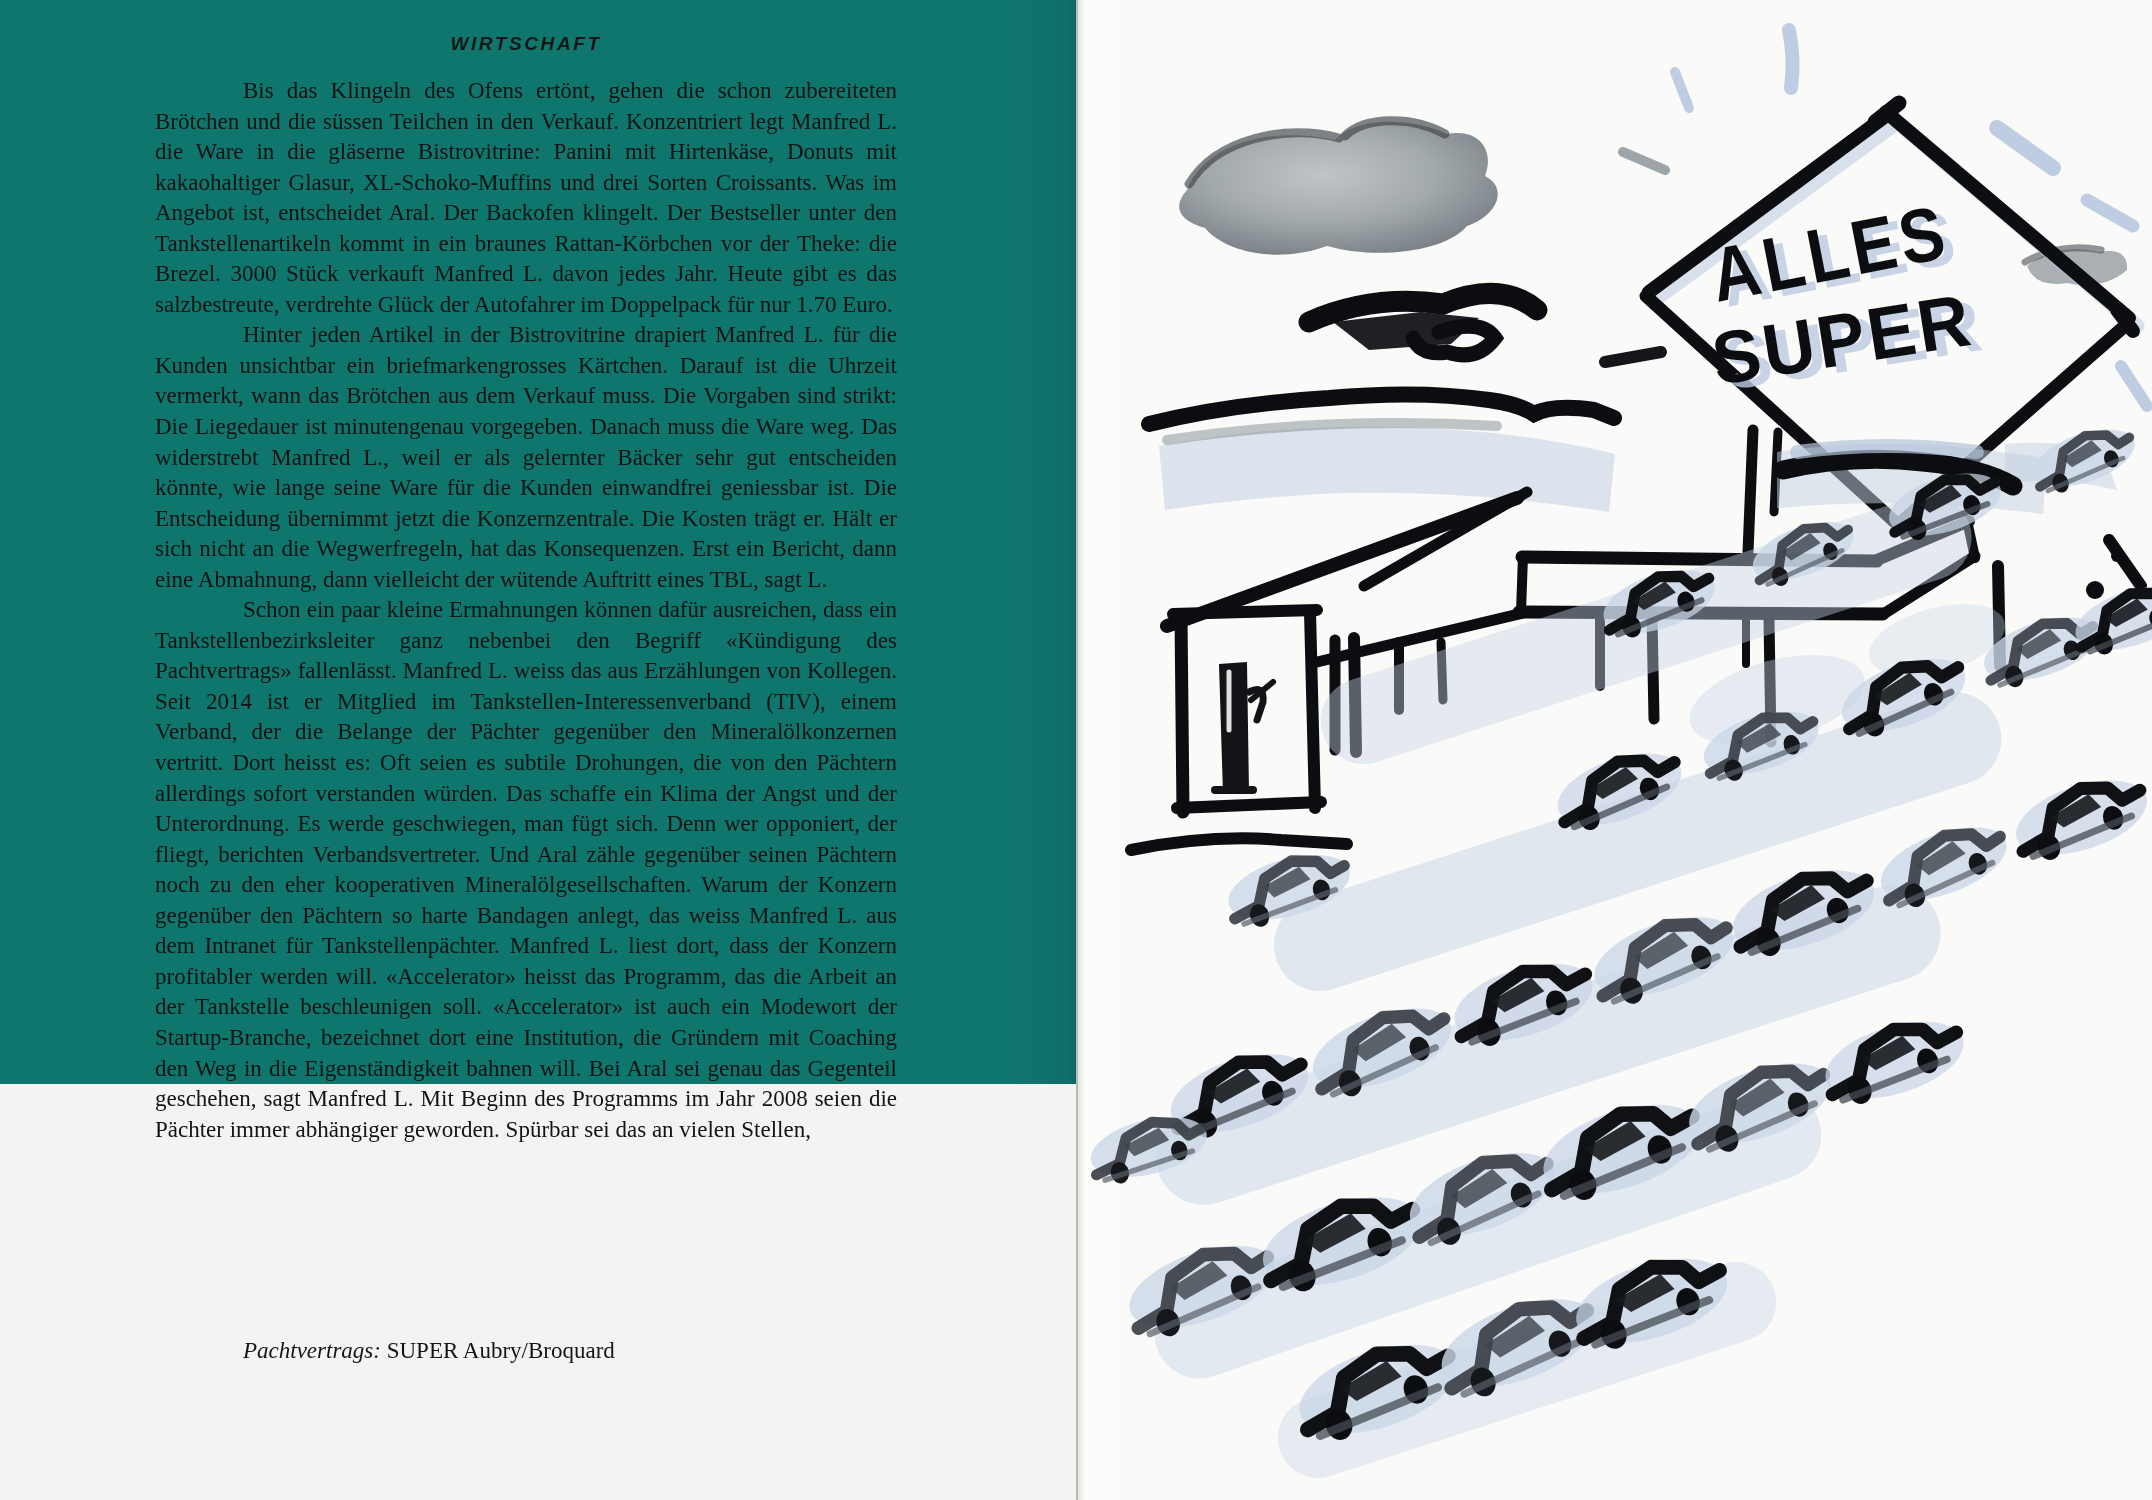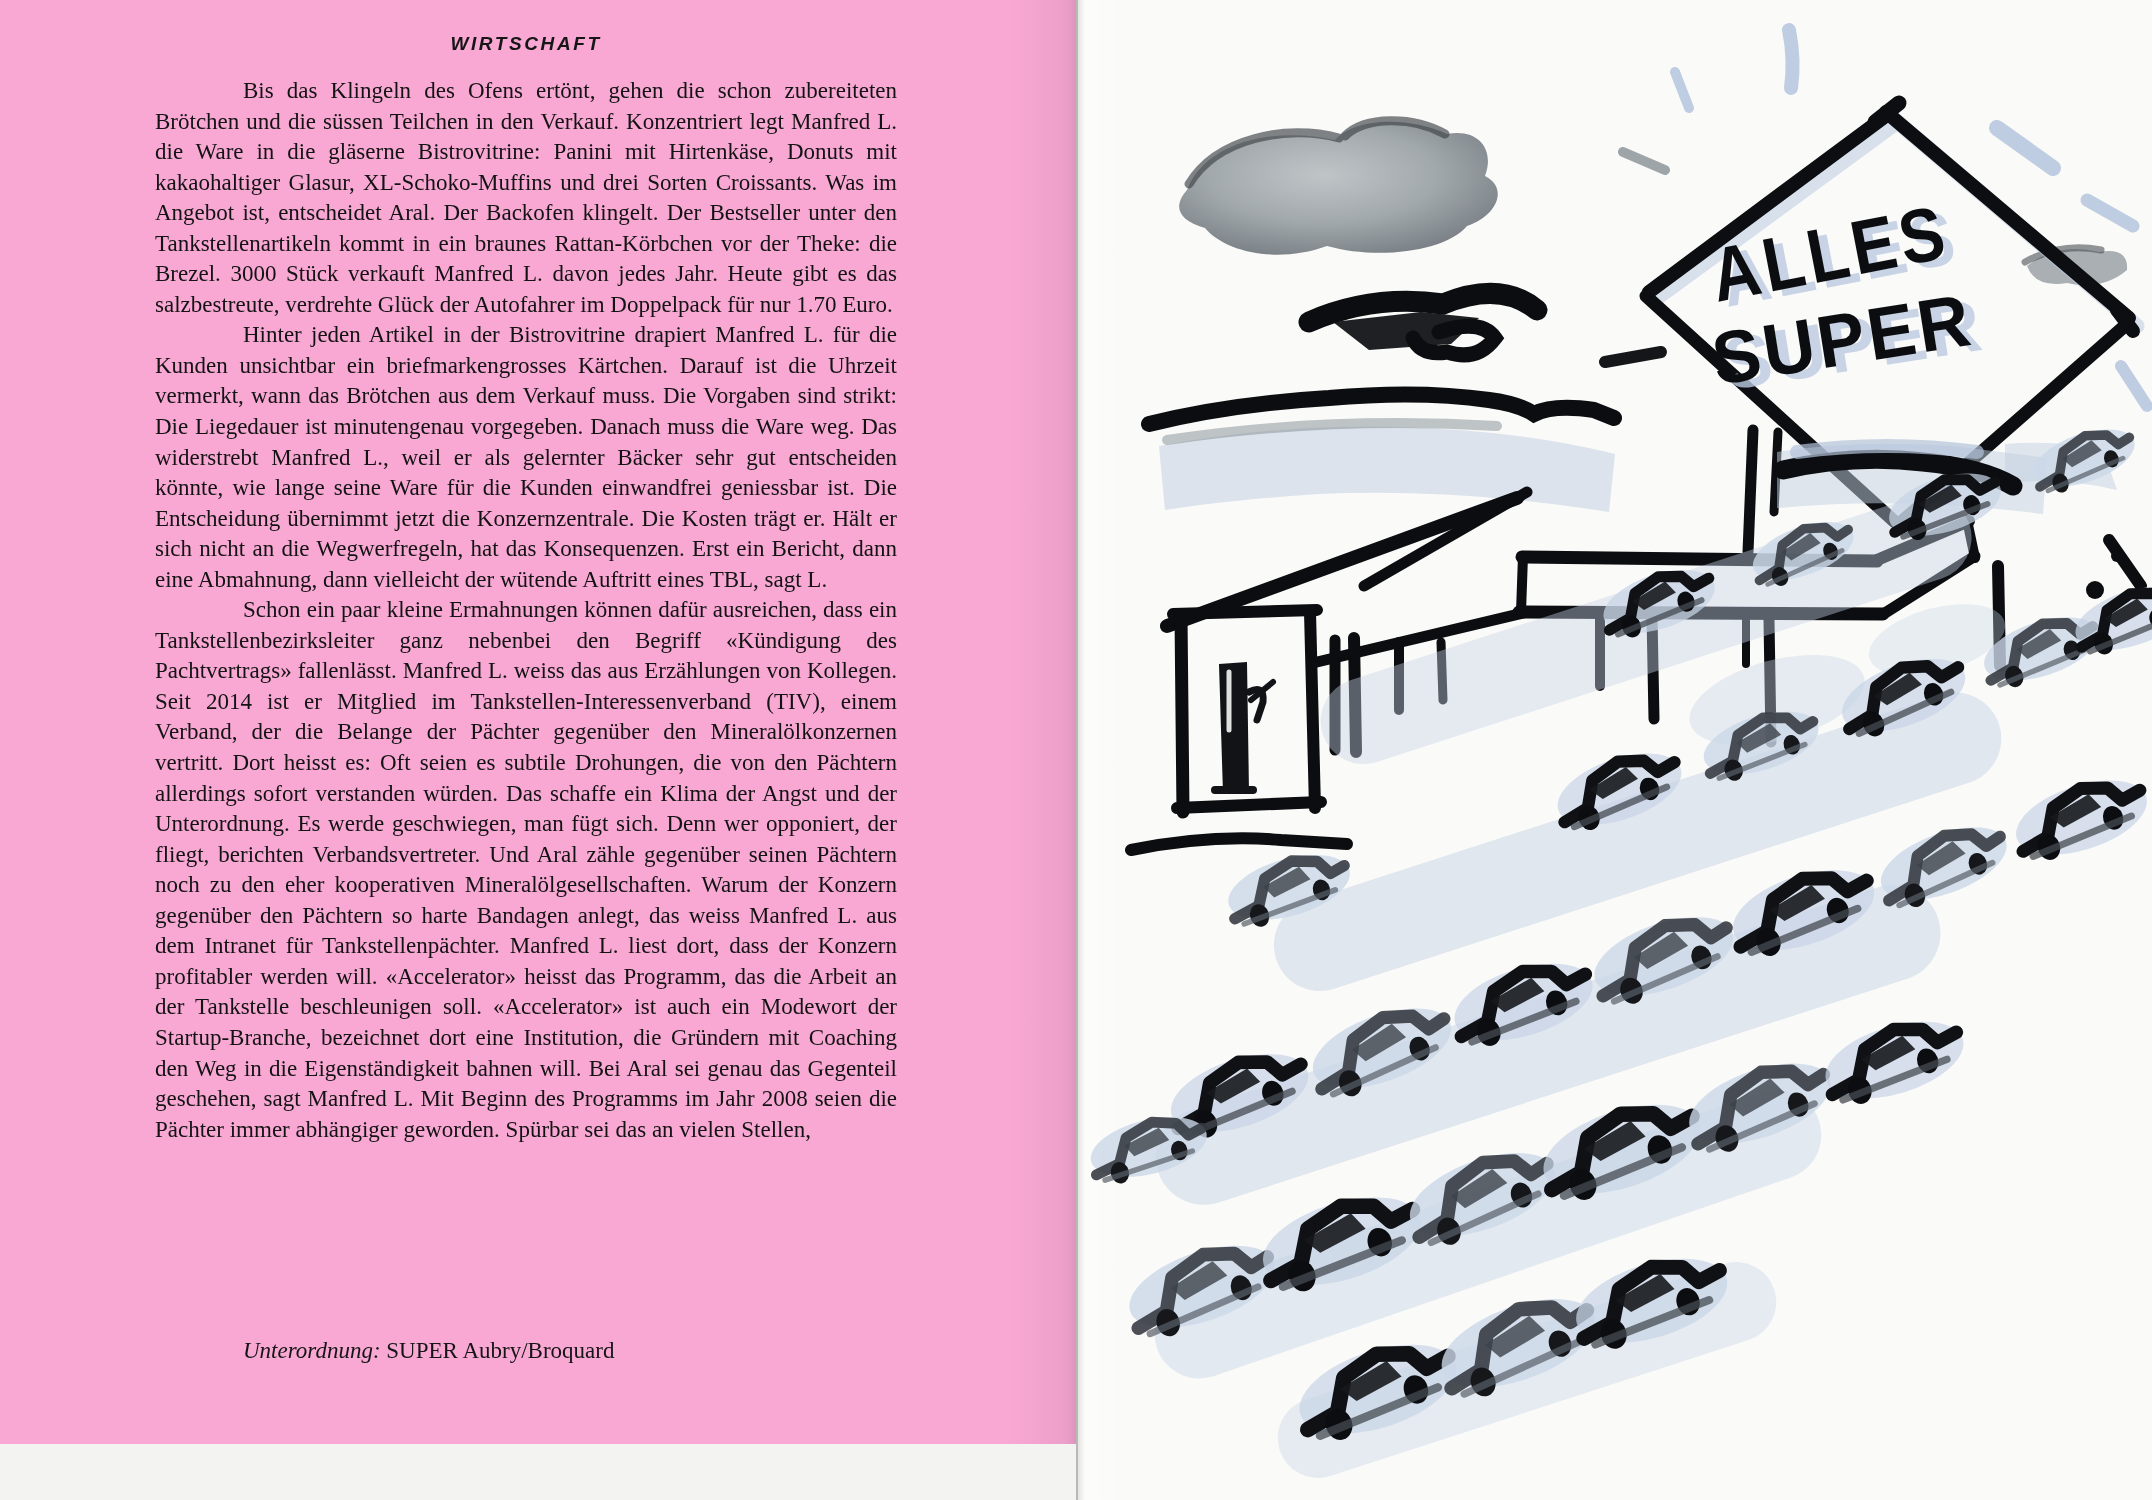--- a/index.html
+++ b/index.html
@@ -1,18 +1,18 @@
 <!DOCTYPE html>
 <html lang="de"><head>
 <meta charset="utf-8">
 <style>
   html,body{margin:0;padding:0;background:#e6e6e4;}
   .spread{position:relative;width:2152px;height:1500px;overflow:hidden;background:#f3f3f1;}
   
-  .page-left{position:absolute;left:0;top:0;width:1077px;height:1444px;background:#f9a8d4;}
+  .page-left{position:absolute;left:0;top:0;width:1077px;height:1084px;background:#0f766e;}
   .page-left::after{content:"";position:absolute;right:0;top:0;width:70px;height:100%;
     background:linear-gradient(to right, rgba(0,0,0,0) 0%, rgba(0,0,0,0.055) 85%, rgba(0,0,0,0.12) 100%);}
   
   .page-right{position:absolute;left:1077px;top:0;width:1075px;height:1500px;background:#fafaf8;}
   .page-right::before{content:"";position:absolute;left:0;top:0;width:46px;height:100%;
     background:linear-gradient(to right, rgba(0,0,0,0.10) 0%, rgba(255,255,255,0.5) 18%, rgba(0,0,0,0) 100%);}
   .fold{position:absolute;left:1076px;top:0;width:2px;height:1500px;background:#b9b9b6;z-index:5;}
 
   .kicker{position:absolute;left:155px;top:33px;width:742px;text-align:center;
     font-family:"Liberation Sans",sans-serif;font-weight:bold;font-style:italic;
@@ -32,21 +32,21 @@
 <div class="spread">
 
   <div class="page-left">
     <div class="kicker">WIRTSCHAFT</div>
     <div class="article">
       <p>Bis das Klingeln des Ofens ertönt, gehen die schon zubereiteten Brötchen und die süssen Teilchen in den Verkauf. Konzentriert legt Manfred L. die Ware in die gläserne Bistrovitrine: Panini mit Hirtenkäse, Donuts mit kakaohaltiger Glasur, XL-Schoko-Muffins und drei Sorten Croissants. Was im Angebot ist, entscheidet Aral. Der Backofen klingelt. Der Bestseller unter den Tankstellenartikeln kommt in ein braunes Rattan-Körbchen vor der Theke: die Brezel. 3000 Stück verkauft Manfred L. davon jedes Jahr. Heute gibt es das salzbestreute, verdrehte Glück der Autofahrer im Doppelpack für nur 1.70 Euro.</p>
       <p>Hinter jeden Artikel in der Bistrovitrine drapiert Manfred L. für die Kunden unsichtbar ein briefmarkengrosses Kärtchen. Darauf ist die Uhrzeit vermerkt, wann das Brötchen aus dem Verkauf muss. Die Vorgaben sind strikt: Die Liegedauer ist minutengenau vorgegeben. Danach muss die Ware weg. Das widerstrebt Manfred L., weil er als gelernter Bäcker sehr gut entscheiden könnte, wie lange seine Ware für die Kunden einwandfrei geniessbar ist. Die Entscheidung übernimmt jetzt die Konzernzentrale. Die Kosten trägt er. Hält er sich nicht an die Wegwerfregeln, hat das Konsequenzen. Erst ein Bericht, dann eine Abmahnung, dann vielleicht der wütende Auftritt eines TBL, sagt L.</p>
       <p>Schon ein paar kleine Ermahnungen können dafür ausreichen, dass ein Tankstellenbezirksleiter ganz nebenbei den Begriff «Kündigung des Pachtvertrags» fallenlässt. Manfred L. weiss das aus Erzählungen von Kollegen. Seit 2014 ist er Mitglied im Tankstellen-Interessenverband (TIV), einem Verband, der die Belange der Pächter gegenüber den Mineralölkonzernen vertritt. Dort heisst es: Oft seien es subtile Drohungen, die von den Pächtern allerdings sofort verstanden würden. Das schaffe ein Klima der Angst und der Unterordnung. Es werde geschwiegen, man fügt sich. Denn wer opponiert, der fliegt, berichten Verbandsvertreter. Und Aral zähle gegenüber seinen Pächtern noch zu den eher kooperativen Mineralölgesellschaften. Warum der Konzern gegenüber den Pächtern so harte Bandagen anlegt, das weiss Manfred L. aus dem Intranet für Tankstellenpächter. Manfred L. liest dort, dass der Konzern profitabler werden will. «Accelerator» heisst das Programm, das die Arbeit an der Tankstelle beschleunigen soll. «Accelerator» ist auch ein Modewort der Startup-Branche, bezeichnet dort eine Institution, die Gründern mit Coaching den Weg in die Eigenständigkeit bahnen will. Bei Aral sei genau das Gegenteil geschehen, sagt Manfred L. Mit Beginn des Programms im Jahr 2008 seien die Pächter immer abhängiger geworden. Spürbar sei das an vielen Stellen,</p>
     </div>
     <div class="caption">
-      <span class="cap-label">Unterordnung:</span>
+      <span class="cap-label">Pachtvertrags:</span>
       <span class="cap-credit">SUPER Aubry/Broquard</span>
     </div>
   </div>
 
   <div class="fold"></div>
 
   <div class="page-right">
     <svg class="illu" width="1075" height="1500" viewBox="0 0 1075 1500" xmlns="http://www.w3.org/2000/svg">
       <defs>
         <radialGradient id="gw" cx="45%" cy="40%" r="65%">

